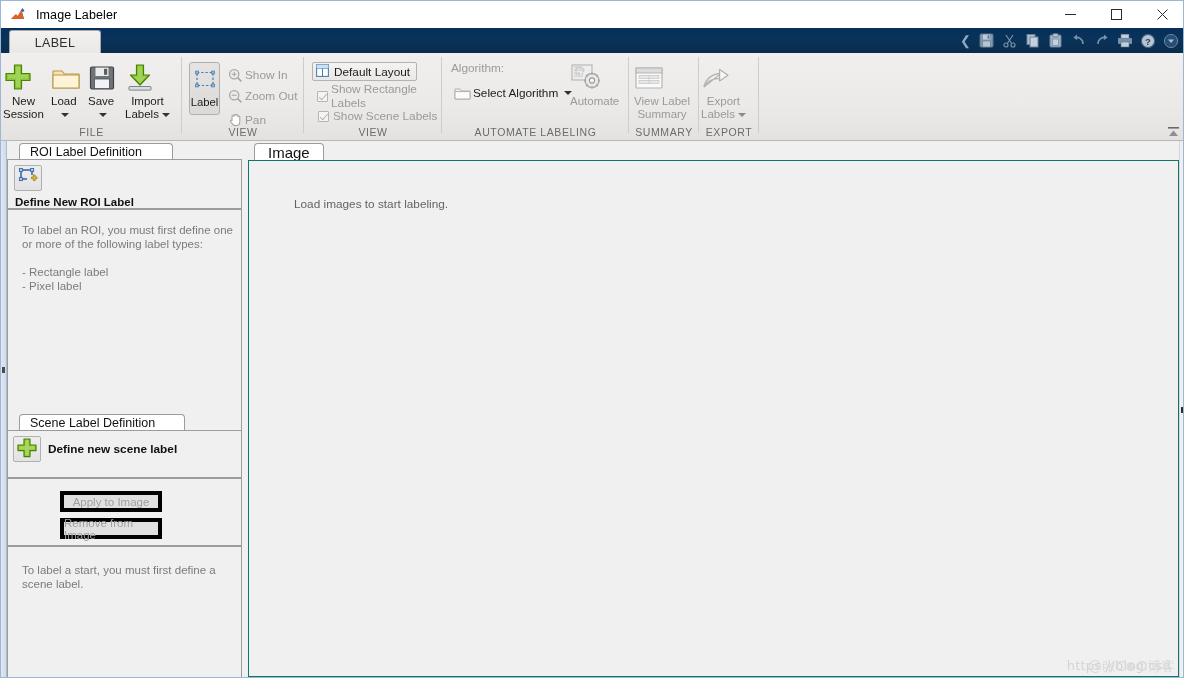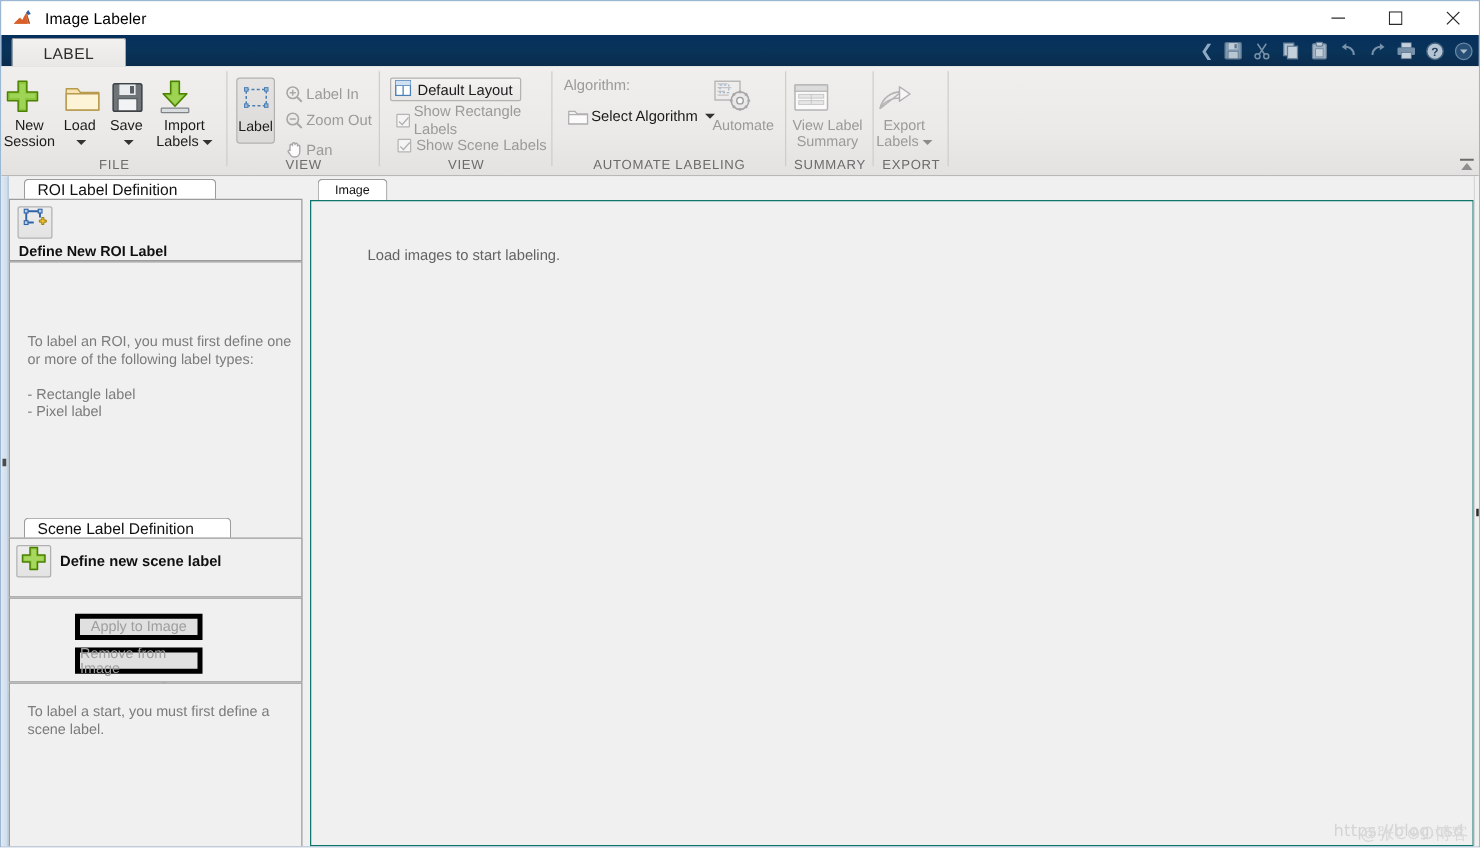--- a/index.html
+++ b/index.html
@@ -203,21 +203,21 @@
 
   
   .center-panel {
     position: absolute; left: 247px; top: 0; width: 931px; height: 538px;
   }
   .image-tab {
     position: absolute; left: 6px; top: 2px; height: 18px;
     background: #ffffff; border: 1px solid #9c9c9c; border-bottom: none;
     border-radius: 4px 4px 0 0;
     display: flex; align-items: center; padding: 0 13px;
-    font-size: 10px; color: #111;
+    font-size: 15px; color: #111;
     box-sizing: border-box;
   }
   .image-canvas {
     position: absolute; left: 0; top: 19px; width: 931px; height: 517px;
     background: #f0f0f0; border: 1px solid #0f766e;
     box-sizing: border-box;
   }
   .canvas-hint {
     position: absolute; left: 45px; top: 36px; font-size: 11.8px; color: #636363;
   }
@@ -423,21 +423,21 @@
       </div>
 
       <div class="small-item dim" style="left:44px; top:12px;">
         <span class="sicon">
           <svg width="15" height="15" viewBox="0 0 15 15">
             <circle cx="6.2" cy="6.2" r="4.6" fill="none" stroke="#a7a7a7" stroke-width="1.3"></circle>
             <path d="M9.6 9.6 L13.4 13.4" stroke="#a7a7a7" stroke-width="1.6"></path>
             <path d="M6.2 3.8 V8.6 M3.8 6.2 H8.6" stroke="#a7a7a7" stroke-width="1.1"></path>
           </svg>
         </span>
-        <span>Label In</span>
+        <span>Show In</span>
       </div>
       <div class="small-item dim" style="left:44px; top:33px;">
         <span class="sicon">
           <svg width="15" height="15" viewBox="0 0 15 15">
             <circle cx="6.2" cy="6.2" r="4.6" fill="none" stroke="#a7a7a7" stroke-width="1.3"></circle>
             <path d="M9.6 9.6 L13.4 13.4" stroke="#a7a7a7" stroke-width="1.6"></path>
             <path d="M3.8 6.2 H8.6" stroke="#a7a7a7" stroke-width="1.1"></path>
           </svg>
         </span>
         <span>Zoom Out</span>
@@ -594,21 +594,21 @@
               <rect x="12.6" y="1.4" width="3" height="3" fill="#bcd2e8" stroke="#2f63a8" stroke-width="0.9"></rect>
               <rect x="1.4" y="10.6" width="3" height="3" fill="#bcd2e8" stroke="#2f63a8" stroke-width="0.9"></rect>
               <path d="M13.5 10 H15.4 V8 H17.1 V10 H19 V11.7 H17.1 V13.6 H15.4 V11.7 H13.5 Z" fill="#f0c330" stroke="#9a7b12" stroke-width="0.8" stroke-linejoin="round"></path>
             </svg>
           </span>
         </div>
         <div class="roi-tool-label">Define New ROI Label</div>
       </div>
 
       <div class="panel-box" style="left:6px; top:68px; width:235px; height:335px; background:#f0f0f0;">
-        <div class="helptext" style="left:14px; top:13px;margin-top:44px;">
+        <div class="helptext" style="left:14px; top:13px;">
           <div>To label an ROI, you must first define one</div>
           <div>or more of the following label types:</div>
           <div style="height:14px;">&nbsp;</div>
           <div>- Rectangle label</div>
           <div>- Pixel label</div>
         </div>
       </div>
 
       <div style="position:absolute; left:6px; top:404px; width:235px; height:9px;
                   background:#f0f0f0;">

